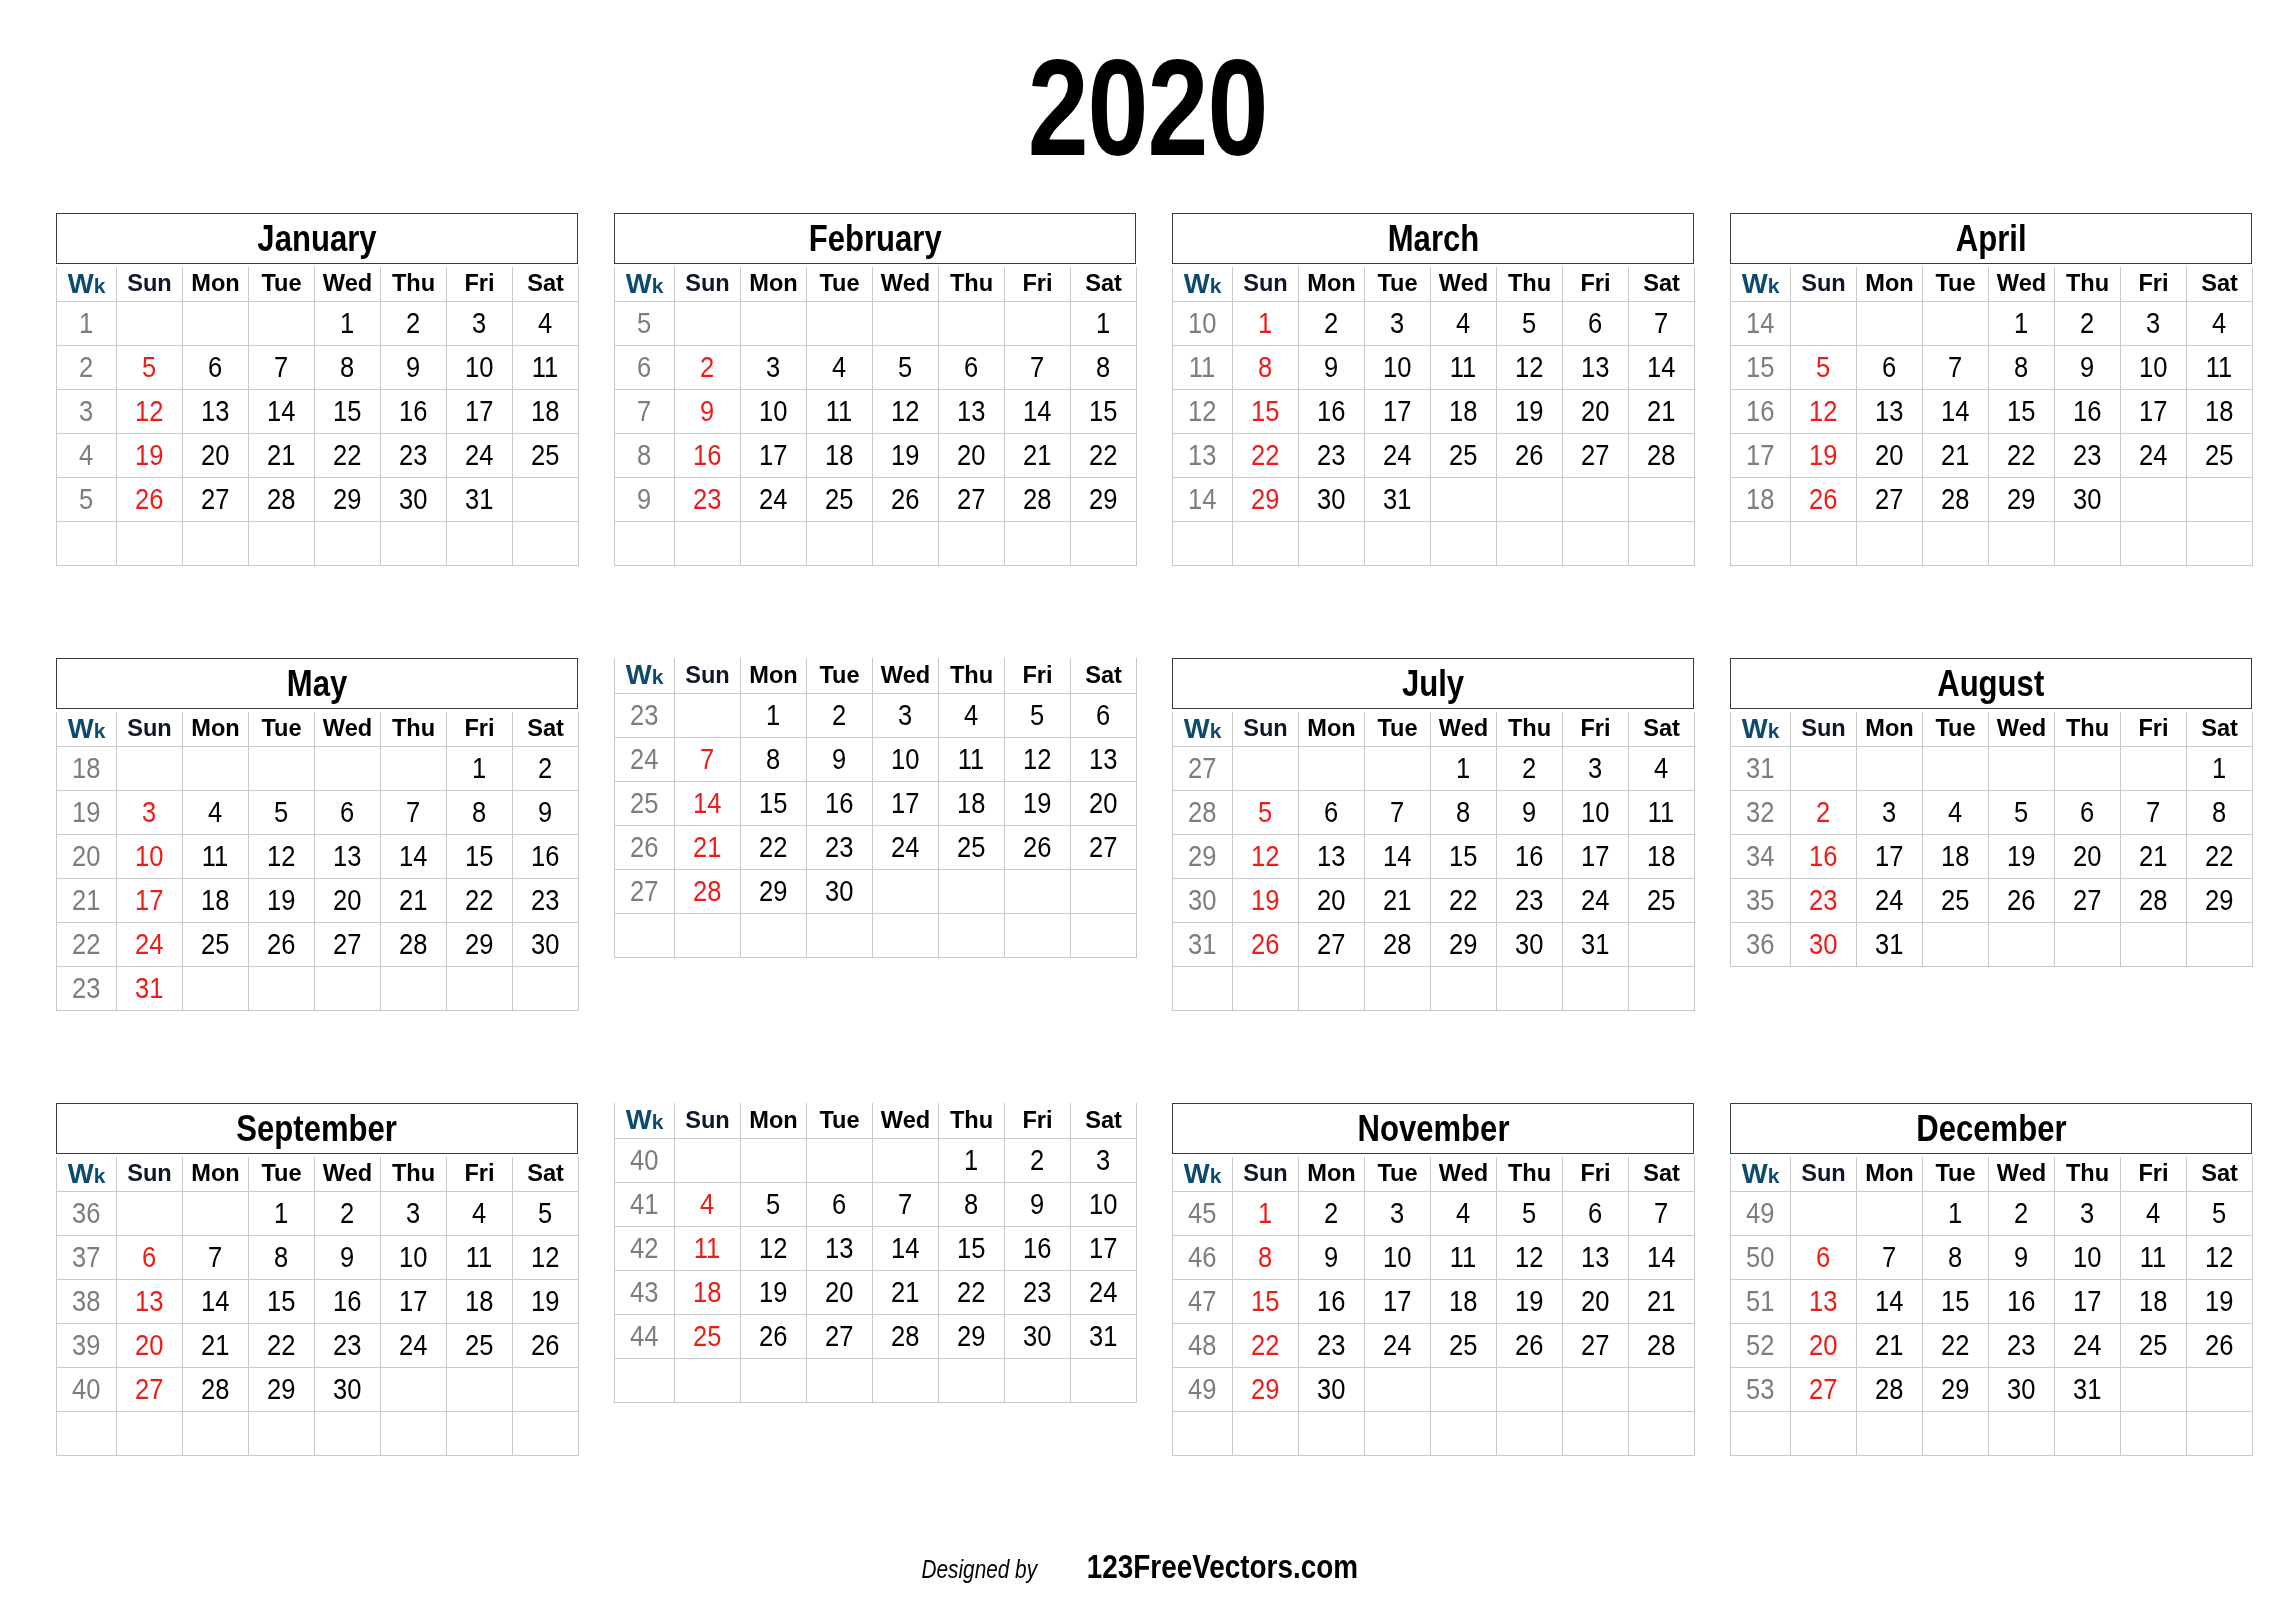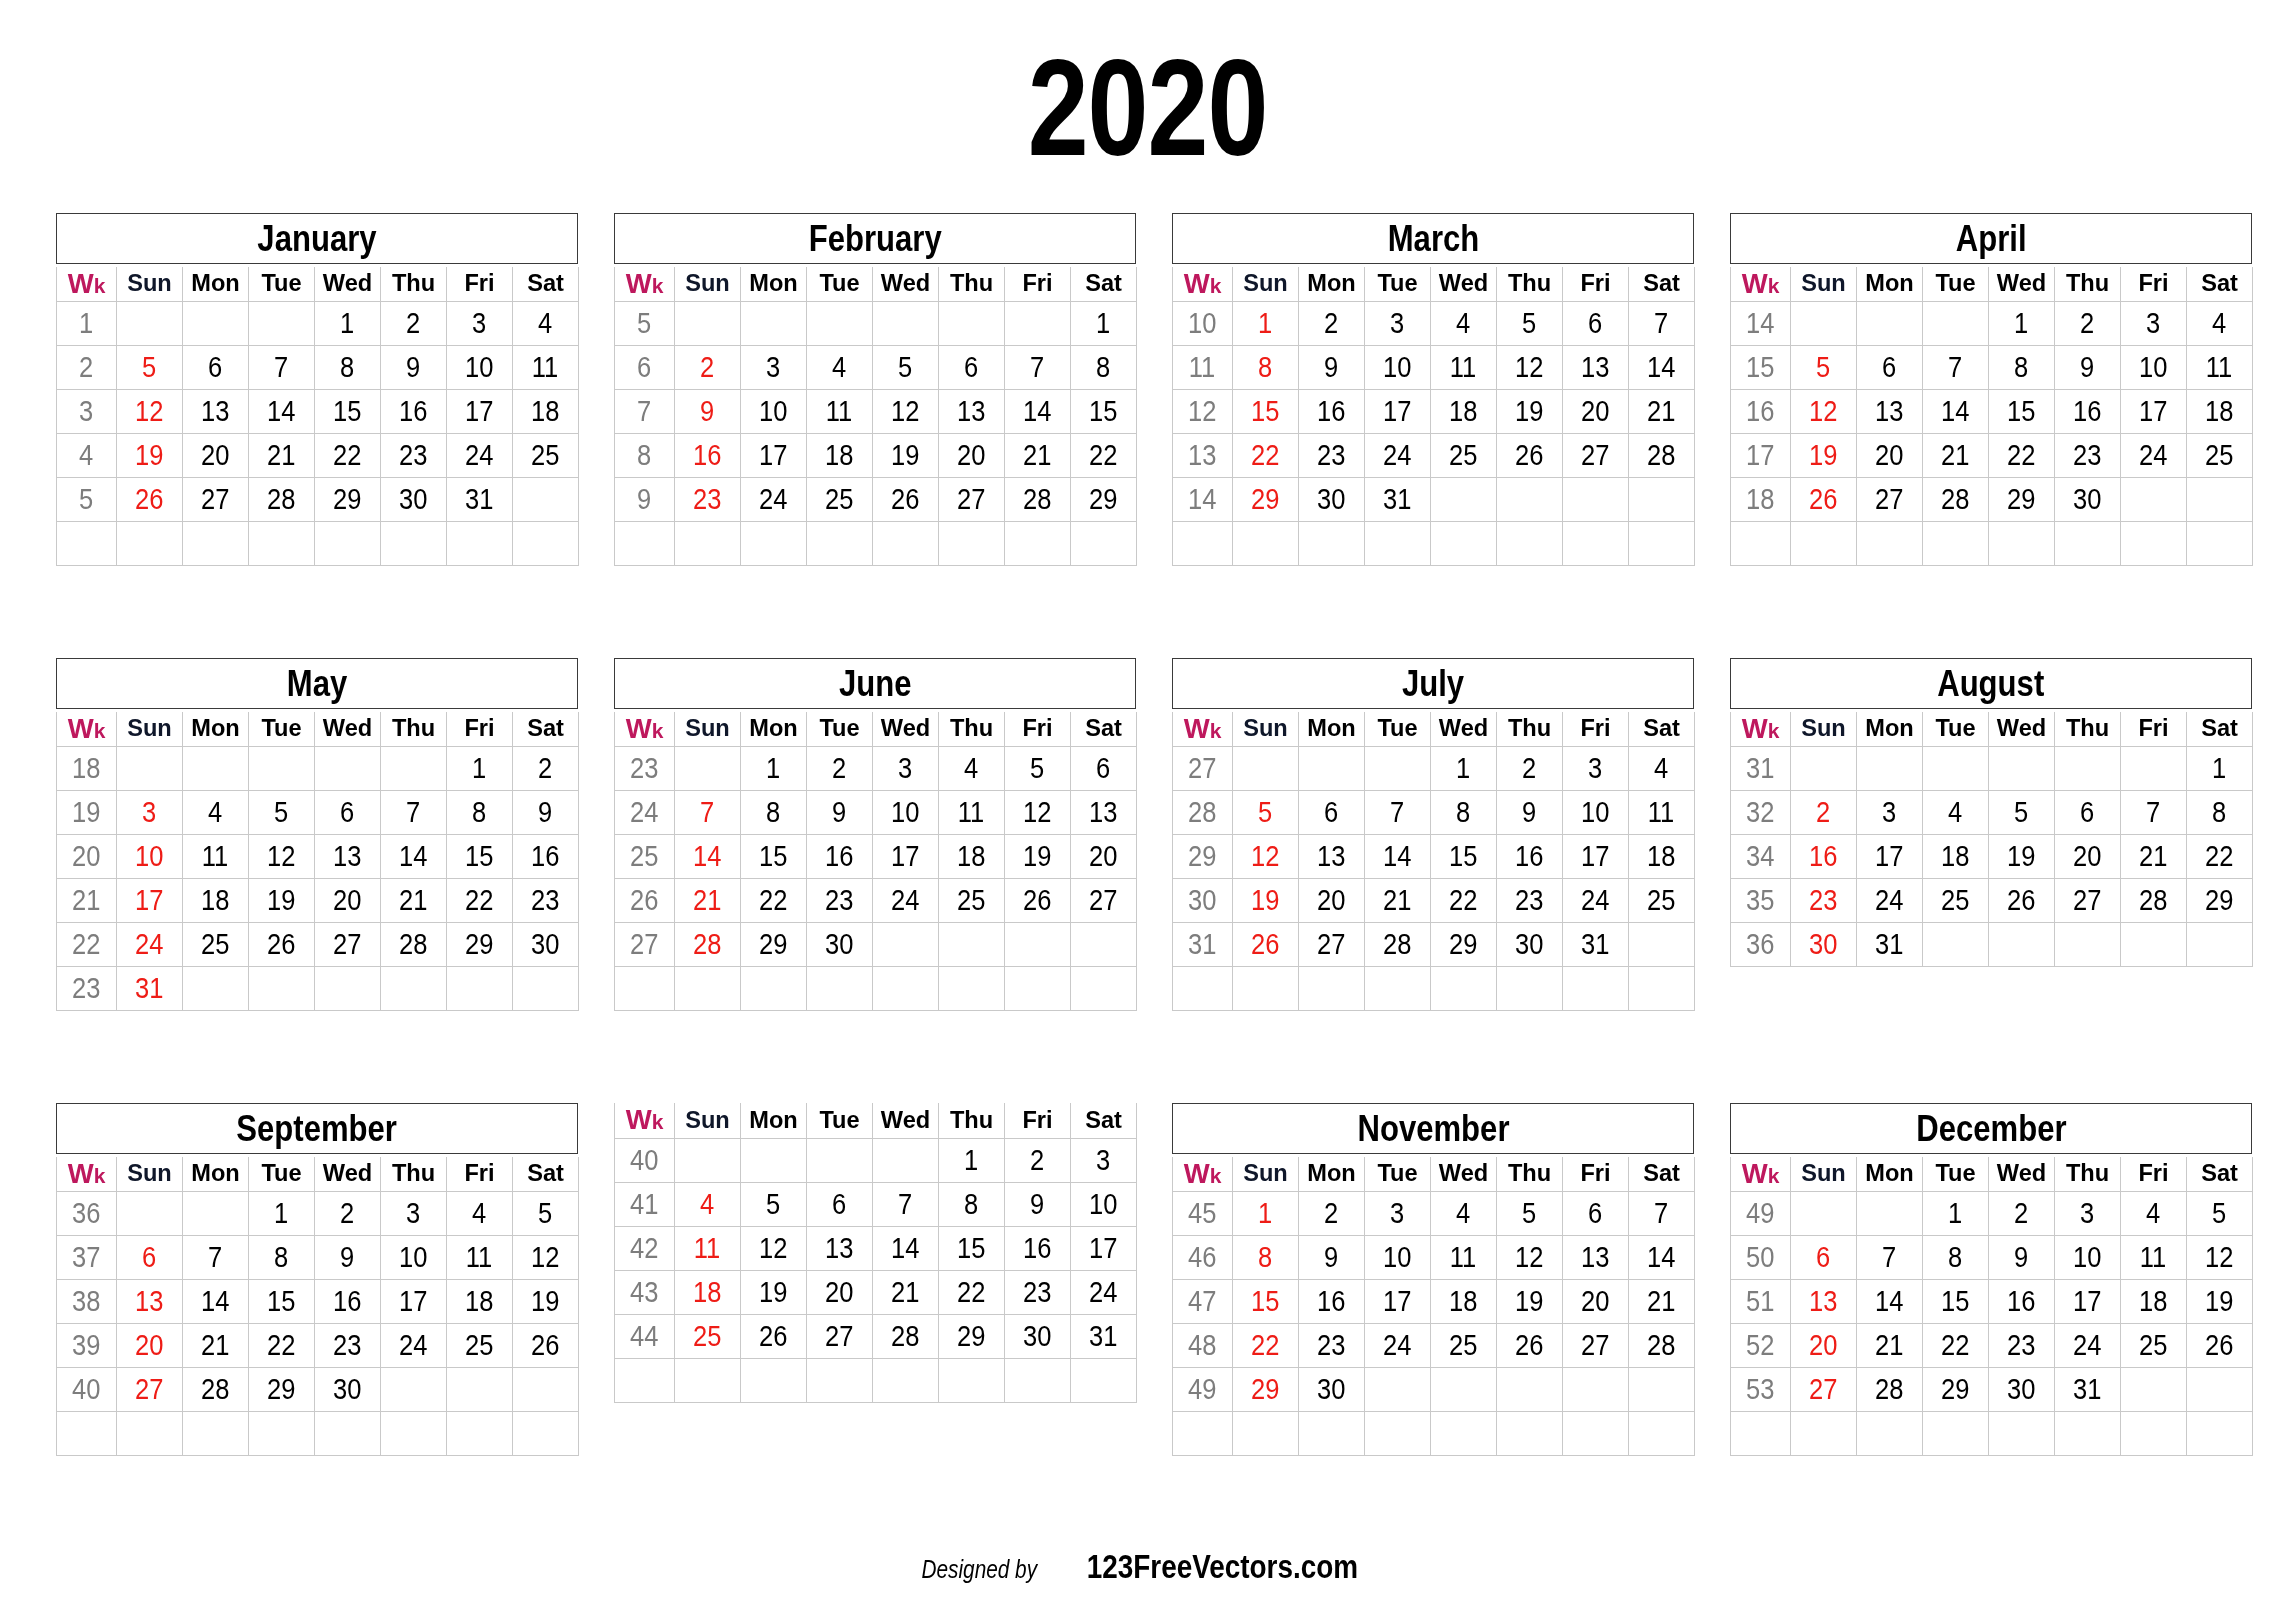--- a/index.html
+++ b/index.html
@@ -91,21 +91,21 @@
   }
 
   table.month-table th {
     height: 35px;
     font-size: 23.6px;
     font-weight: bold;
     color: #000000;
     border-top: none;
   }
   table.month-table th.wk-head {
-    color: #be185d;
+    color: #0c4a6e;
   }
   table.month-table th.wk-head .wk-big {
     font-size: 27.5px;
   }
   table.month-table th.wk-head .wk-small {
     font-size: 21px;
   }
   table.month-table th.sun-head {
     color: #0f172a;
   }
@@ -617,23 +617,20 @@
             <td class="day-cell empty-cell"><span class="cellnum"></span></td>
             <td class="day-cell empty-cell"><span class="cellnum"></span></td>
             <td class="day-cell empty-cell"><span class="cellnum"></span></td>
             <td class="day-cell empty-cell"><span class="cellnum"></span></td>
             <td class="day-cell empty-cell"><span class="cellnum"></span></td>
           </tr>
         </tbody>
       </table>
     </div>
     <div class="month-block">
-      <div class="month-header">
-        <span class="month-header-label">June</span>
-      </div>
       <table class="month-table">
         <colgroup>
           <col class="wk-col">
           <col class="day-col">
           <col class="day-col">
           <col class="day-col">
           <col class="day-col">
           <col class="day-col">
           <col class="day-col">
           <col class="day-col">

